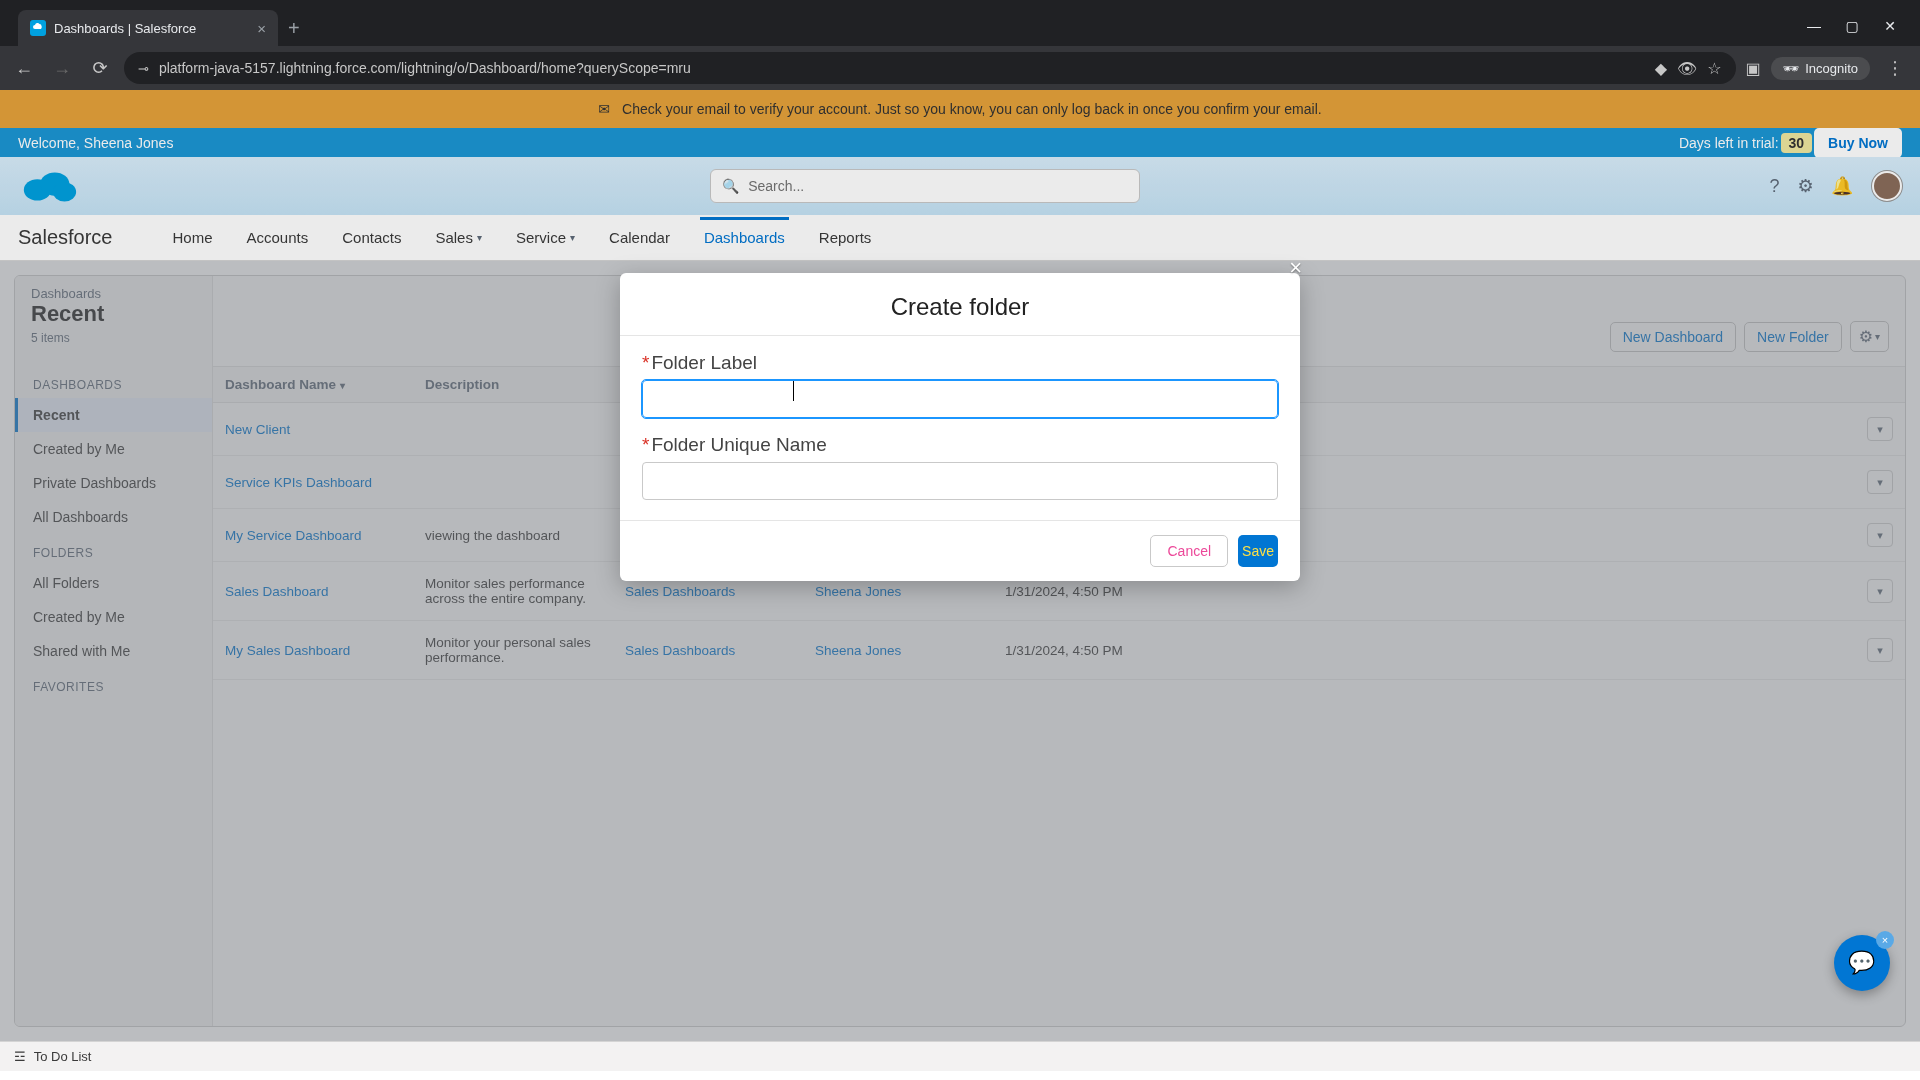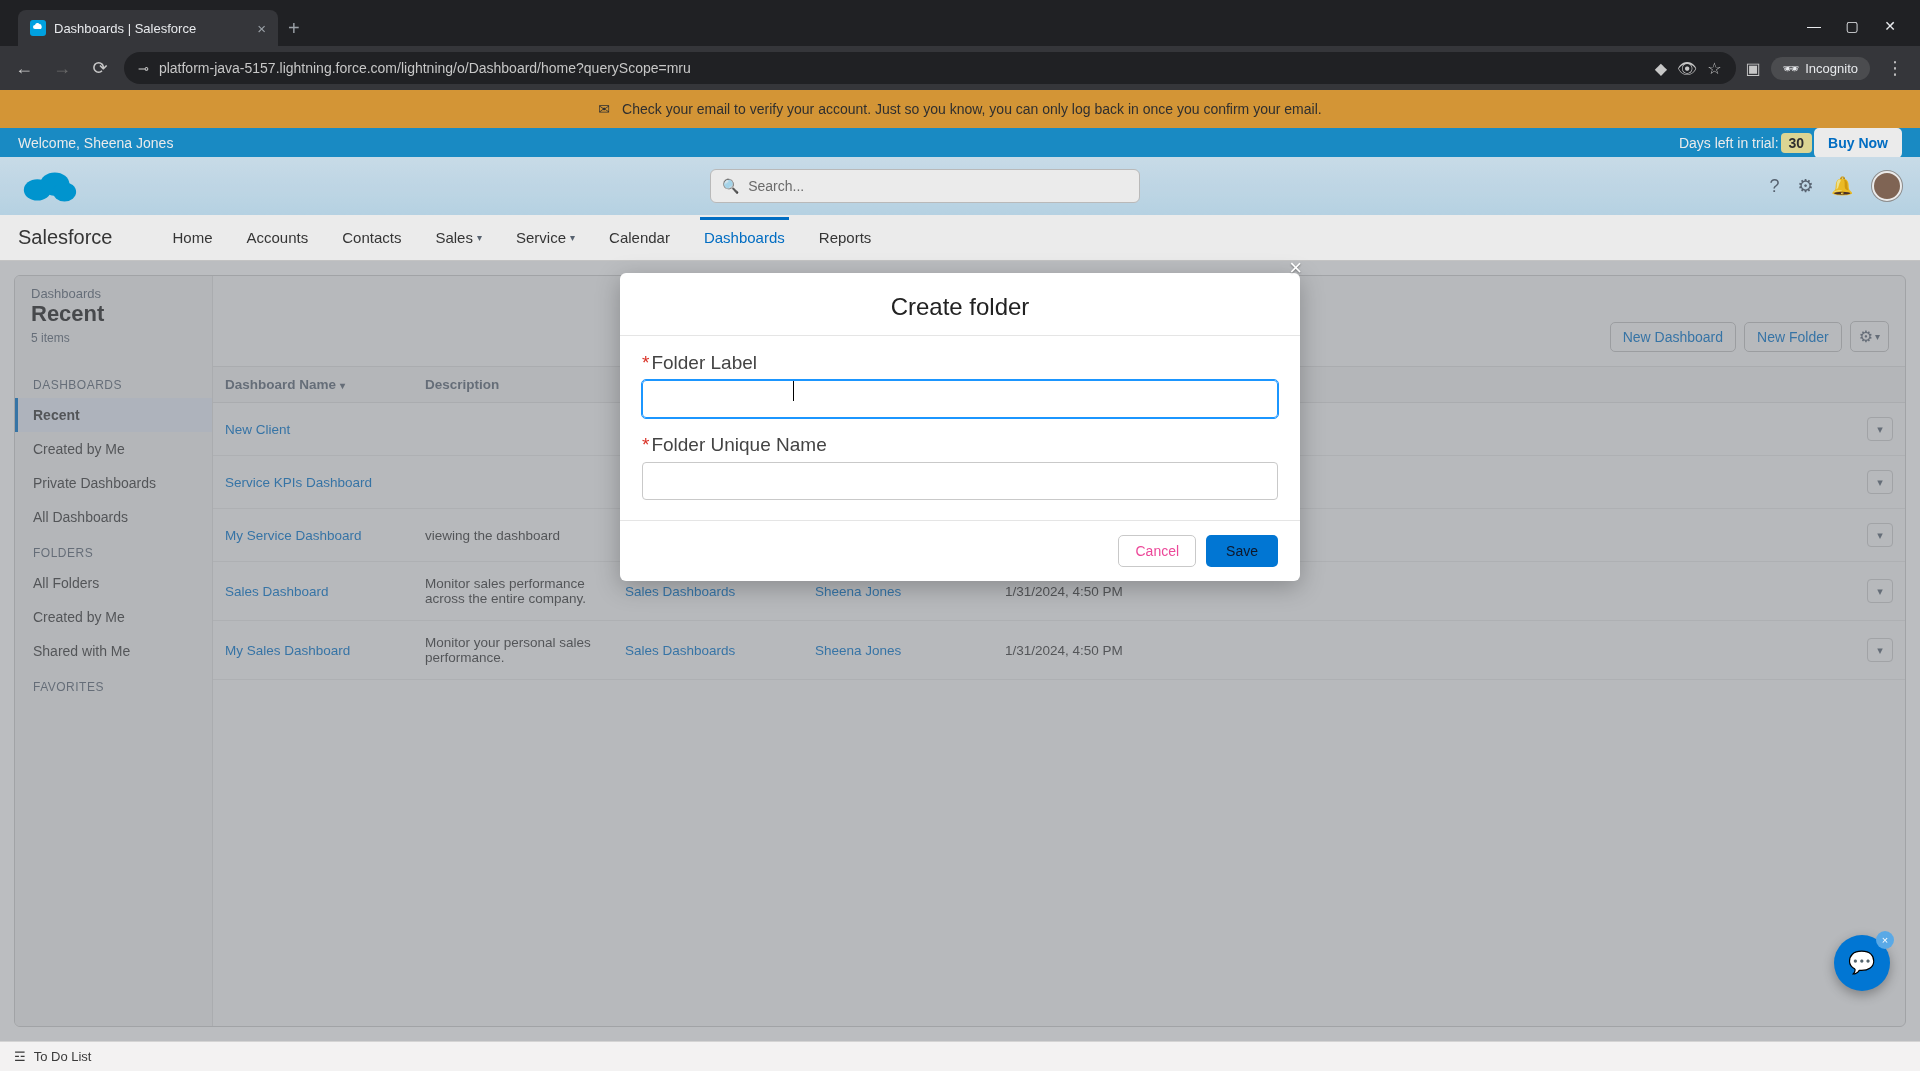--- a/index.html
+++ b/index.html
@@ -82,21 +82,21 @@
   .modal-close { position:absolute; right:-2px; top:-18px; color:#fff; font-size:22px; cursor:pointer; text-shadow:0 1px 2px rgba(0,0,0,0.4); }
   .modal-title { text-align:center; font-size:24px; font-weight:400; padding:20px 0 14px; border-bottom:1px solid #e5e5e5; color:#222; }
   .modal-body { padding:16px 22px 20px; }
   .fld-label { font-size:19px; color:#444; margin-bottom:6px; }
   .fld-label .req { color:#d93025; margin-right:2px; }
   .fld-input { width:100%; border:1px solid #c9c9c9; border-radius:4px; height:38px; padding:0 10px; font-size:14px; }
   .fld-input.focused { border:1px solid #1b96ff; outline:1px solid #1b96ff; }
   .fld-gap { height:16px; }
   .modal-footer { border-top:1px solid #e5e5e5; padding:14px 22px; display:flex; justify-content:flex-end; gap:10px; }
   .btn-cancel { background:#fff; border:1px solid #c9c9c9; border-radius:5px; padding:7px 16px; font-size:14px; color:#ec4899; cursor:pointer; }
-  .btn-save { background:#0176d3; color:#0f172a; border:none; border-radius:5px; padding:7px 20px; font-size:14px; cursor:pointer; }
+  .btn-save { background:#0176d3; color:#fde047; border:none; border-radius:5px; padding:7px 4px; font-size:14px; cursor:pointer; }
 
   
   .footer-bar { height:30px; background:#f3f2f2; border-top:1px solid #d4d4d4; display:flex; align-items:center; padding:0 14px; font-size:13px; color:#3a3a3a; gap:8px; }
 
   
   .chat-fab { position:absolute; right:30px; bottom:50px; width:56px; height:56px; border-radius:50%; background:#0176d3; display:flex; align-items:center; justify-content:center; color:#fff; font-size:22px; box-shadow:0 4px 12px rgba(0,0,0,0.3); z-index:70; cursor:pointer; }
   .chat-fab-x { position:absolute; right:-4px; top:-4px; width:18px; height:18px; border-radius:50%; background:#5aa9e6; color:#fff; font-size:11px; display:flex; align-items:center; justify-content:center; }
 
   
   .text-caret { display:inline-block; width:1px; height:20px; background:#000; margin-left:140px; vertical-align:middle; }

